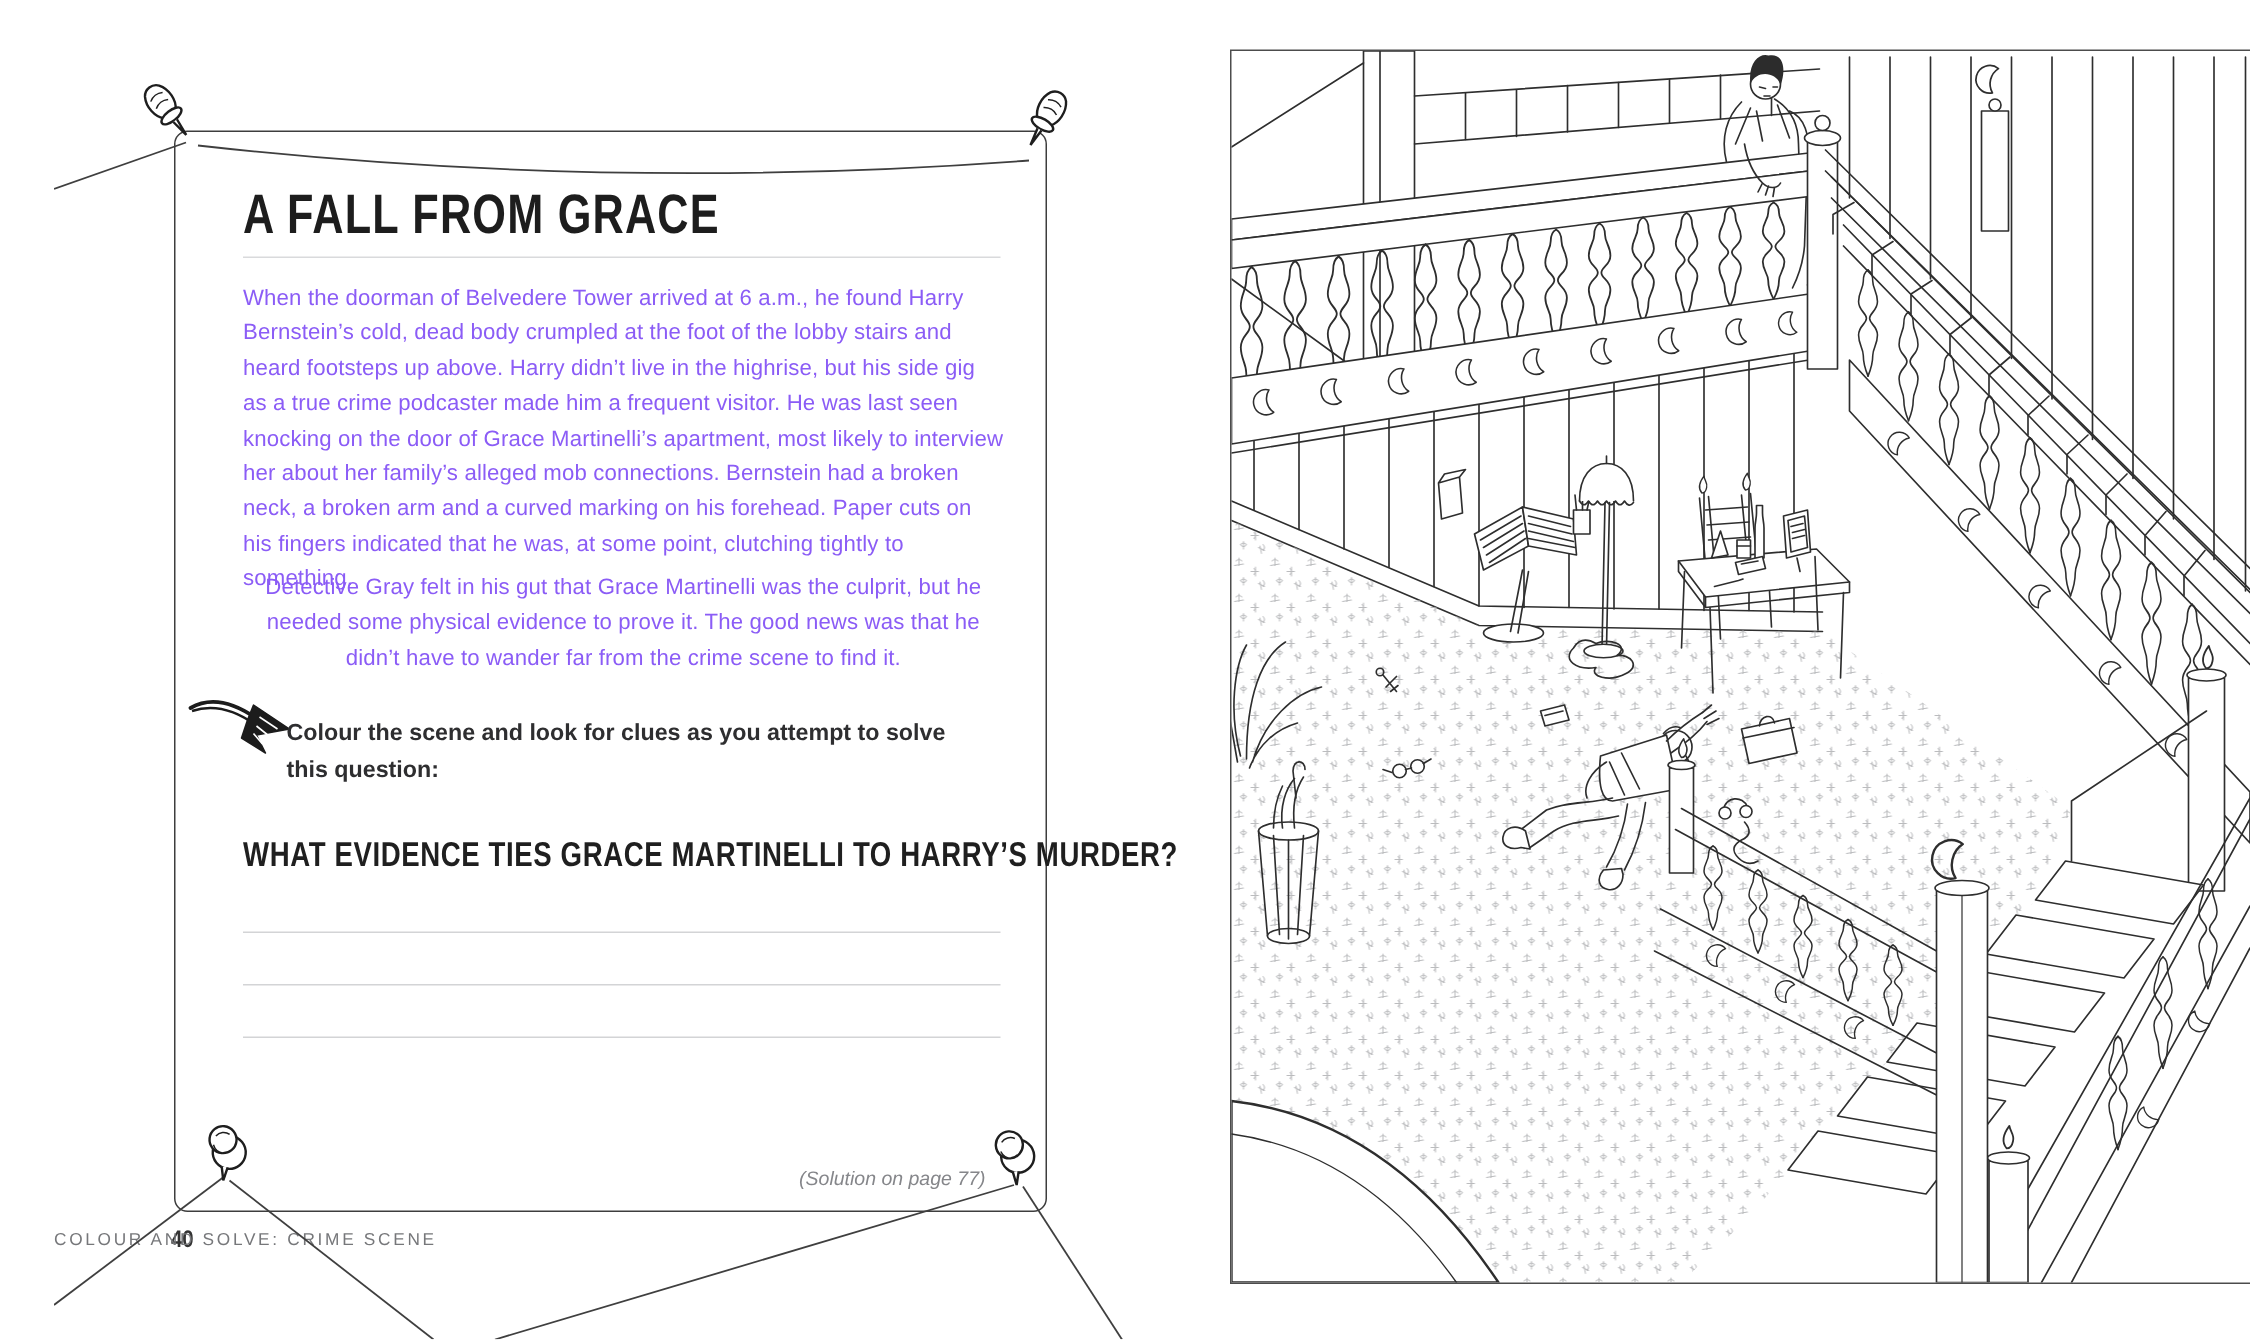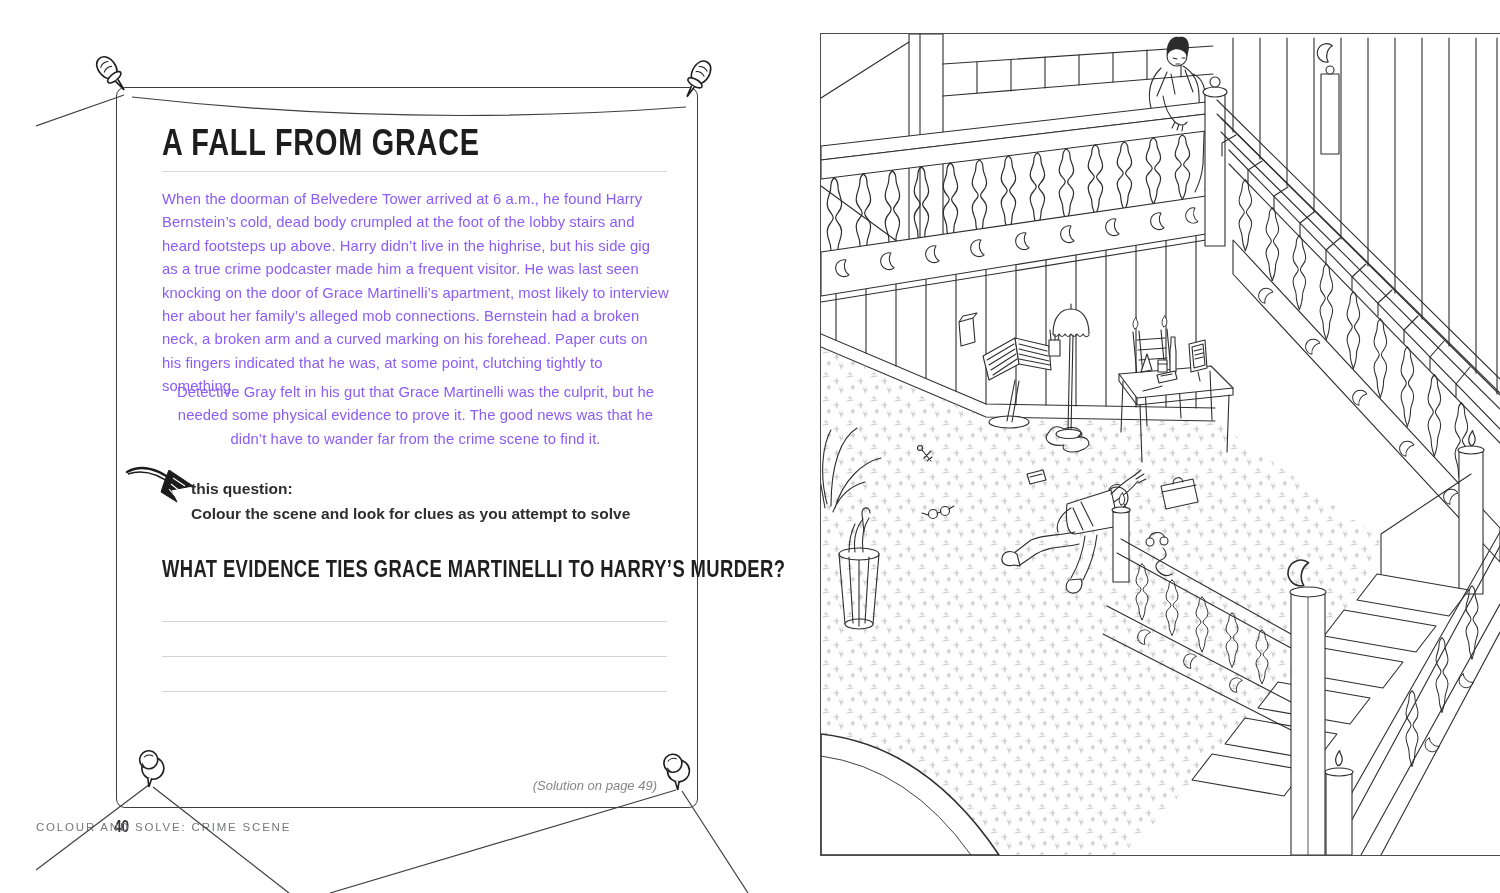--- a/index.html
+++ b/index.html
@@ -47,31 +47,31 @@
 
     <div class="arrow-wrap">
       <svg width="72" height="52" viewBox="0 0 72 52">
         <path d="M2,10 C16,2 32,6 50,20" fill="none" stroke="#1c1c1c" stroke-width="2.5" stroke-linecap="round"></path>
         <path d="M3,12 C18,7 34,12 49,24" fill="none" stroke="#1c1c1c" stroke-width="1.6"></path>
         <path d="M44,8 L68,24 L46,28 L52,40 L36,30 L40,18 Z" fill="#1c1c1c" stroke="#1c1c1c" stroke-linejoin="round"></path>
         <path d="M48,16 L60,24 M46,22 L56,30 M44,27 L50,34" stroke="#ffffff" stroke-width="1.1"></path>
       </svg>
     </div>
     <div class="prompt">
+      <div class="prompt-line">Colour the scene and look for clues as you attempt to solve</div>
       <div class="prompt-line">this question:</div>
-      <div class="prompt-line">Colour the scene and look for clues as you attempt to solve</div>
     </div>
 
     <div class="question">WHAT EVIDENCE TIES GRACE MARTINELLI TO HARRY’S MURDER?</div>
 
     <div class="ans ans1"></div>
     <div class="ans ans2"></div>
     <div class="ans ans3"></div>
 
-    <div class="solution">(Solution on page 49)</div>
+    <div class="solution">(Solution on page 77)</div>
   </div>
 
   <div class="pagenum">40</div>
   <div class="footer">COLOUR AND SOLVE: CRIME SCENE</div>
 
   <div class="art">
     <svg width="679" height="821" viewBox="0 0 679 821" stroke-linecap="round" stroke-linejoin="round">
       <defs>
         <pattern id="carpet" width="24" height="24" patternUnits="userSpaceOnUse">
           <g stroke="#a9aaad" stroke-width="0.7" fill="none" opacity="0.8">

